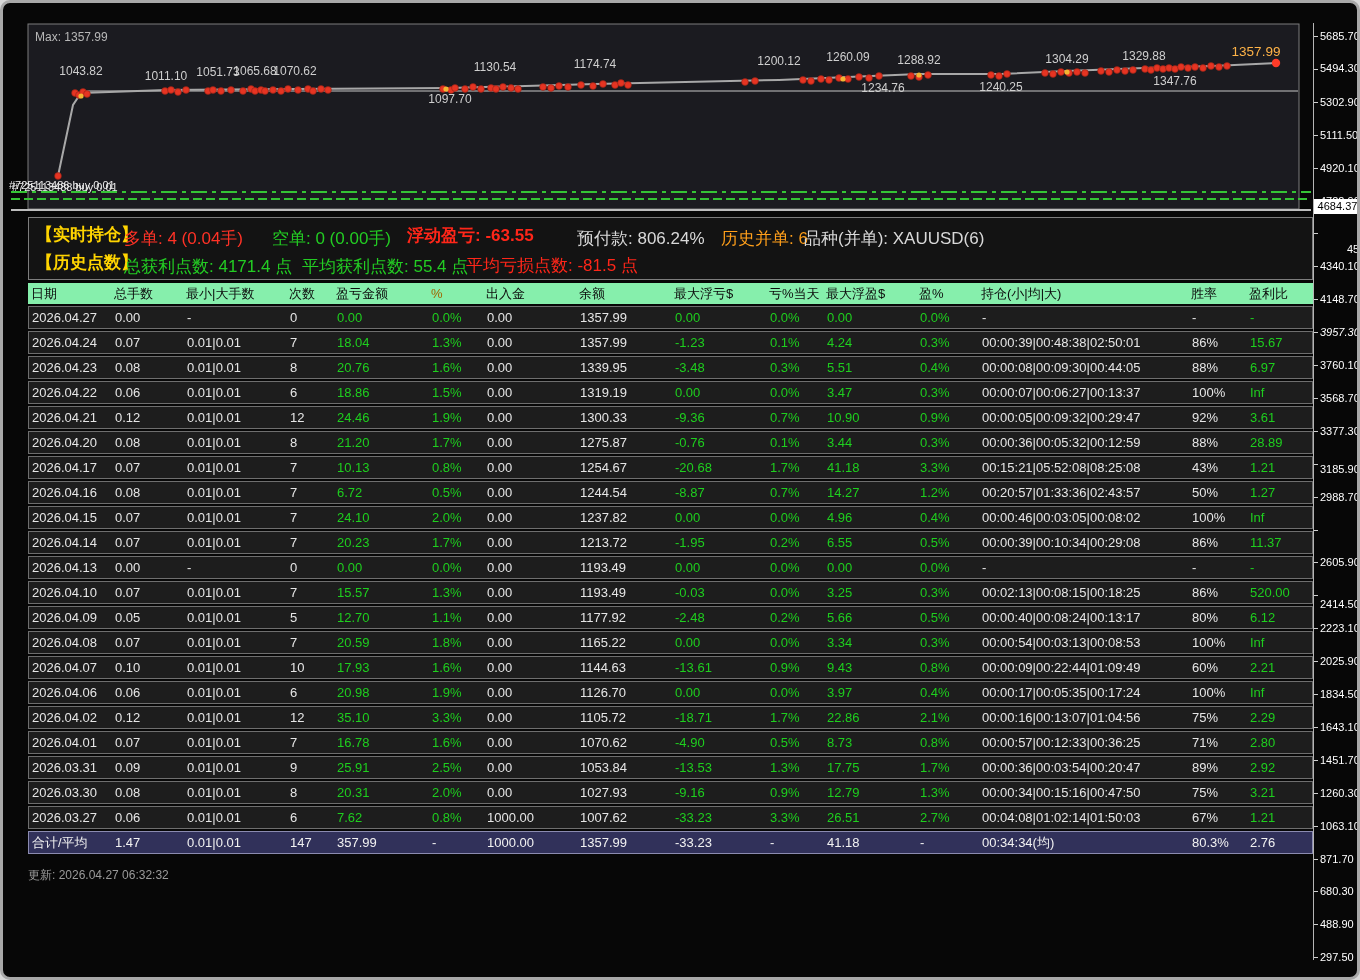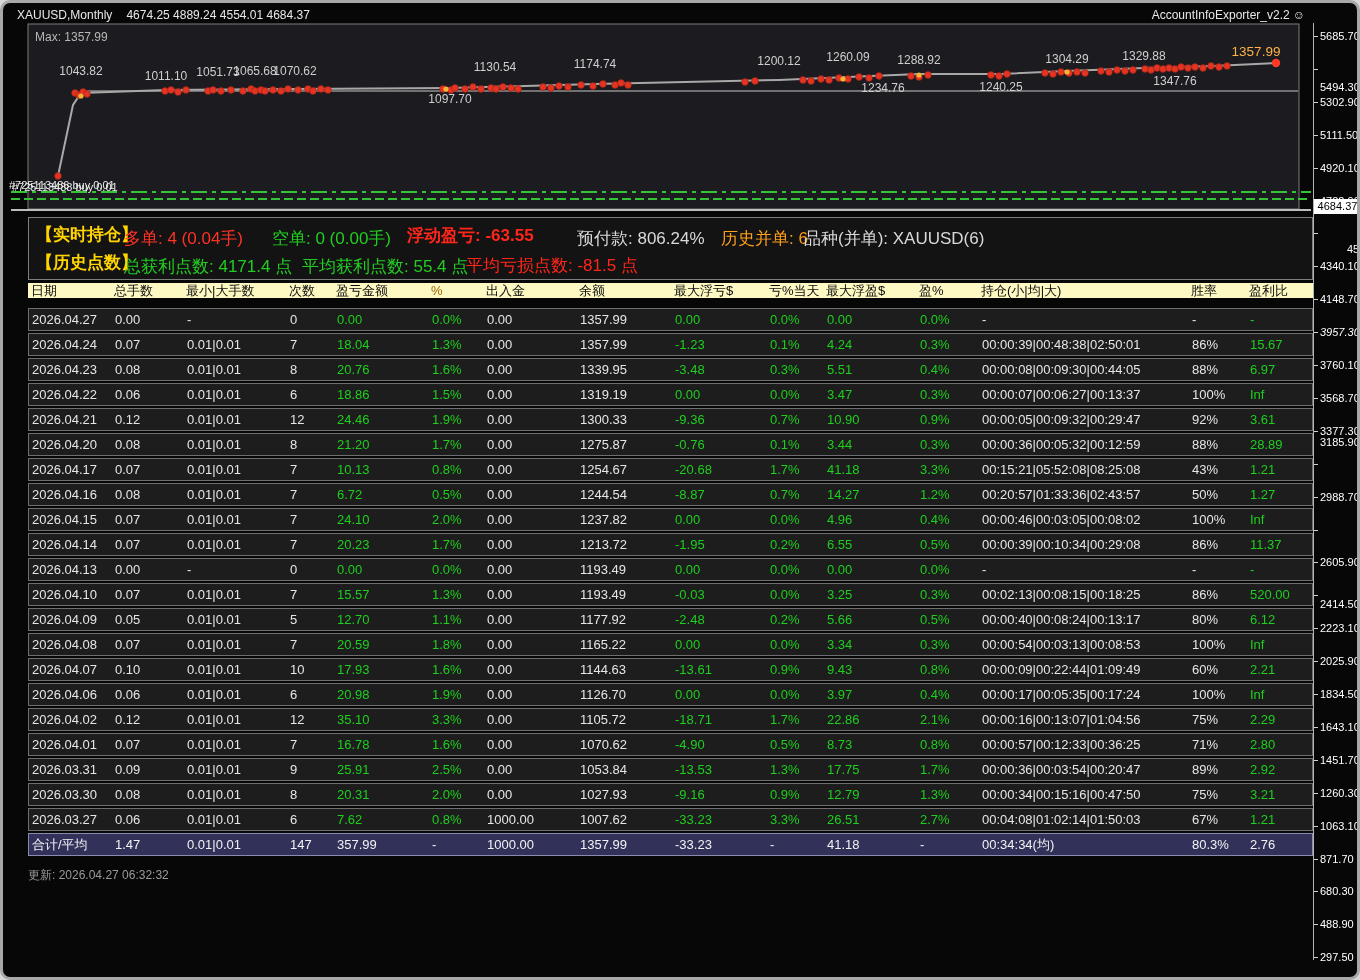--- a/index.html
+++ b/index.html
@@ -31,43 +31,39 @@
   .p-green{color:#23cc23}
   .p-white{color:#d9d9d9}
   .p-orange{color:#ff9f1a}
   .p-big-red{color:#ff2619;font-size:16px;font-weight:bold}
   .p-mid-red{color:#ff2619;font-size:14px}
 
   
   .tbl{position:absolute;left:25px;top:280px;width:1285px}
   .trow{display:grid;grid-template-columns:83px 72px 103px 47px 95px 55px 93px 95px 95px 57px 93px 62px 210px 58px 67px;
         align-items:center;font-size:13px}
-  .thead{height:15px;background:#fef9c3;color:#0c0c0c;margin-bottom:10px}
+  .thead{height:21px;background:#86efac;color:#0c0c0c;margin-bottom:2px}
   .thead .cell-5{color:#a06400}
   .tdata{height:23px;background:#1d1d1d;border:1px solid #6e6e6e;margin-bottom:2px;color:#e6e6e6}
   .tdata .g{color:#1ecf1e}
   .tsum{height:23px;background:#31315a;border:1px solid #8b8bb0;margin-top:1px;color:#f2f2f2}
   .cell{padding-left:3px;overflow:hidden;white-space:nowrap}
 
   .update{position:absolute;left:25px;top:864px;color:#9a9a9a;font-size:12px}
 
   
   .taxis{position:absolute;left:0;bottom:0;width:1310px;height:24px;border-top:1px solid #e8e8e8}
   .taxis-label{position:absolute;top:6px;color:#ffffff;font-size:12px;white-space:nowrap}
   .taxis-tick{position:absolute;top:0;width:1px;height:4px;background:#e8e8e8}
 </style>
 </head>
 <body>
 
 <div id="win">
 
-  <div class="titlebar">
-    <span class="title-left"><span>XAUUSD,Monthly</span><span class="title-ohlc">4674.25 4889.24 4554.01 4684.37</span></span>
-    <span class="title-right"><span>AccountInfoExporter_v2.2</span><span class="smiley">☺</span></span>
-  </div>
 
   <svg id="chartsvg" width="1360" height="212">
       <rect x="25" y="21" width="1271" height="185" fill="#1b1b20" stroke="#7d7d7d" stroke-width="1"></rect>
       <text x="32" y="38" fill="#b8b8b8" font-size="12px" font-family="Liberation Sans, sans-serif">Max: 1357.99</text>
       <line x1="78" y1="88" x2="1295" y2="88" stroke="#8f8f8f" stroke-width="1.4"></line>
       <polyline points="55,173 70,102 78,90 163,87 292,86 447,85 592,81 776,77 845,74 916,71 998,71 1064,68 1141,65 1210,63 1273,60" fill="none" stroke="#a8a8a8" stroke-width="2"></polyline>
       <circle cx="72" cy="90" r="3.4" fill="#e63422" stroke="#8f2014" stroke-width="0.6"></circle>
       <circle cx="76" cy="92" r="3.4" fill="#e63422" stroke="#8f2014" stroke-width="0.6"></circle>
       <circle cx="80" cy="89" r="3.4" fill="#e63422" stroke="#8f2014" stroke-width="0.6"></circle>
       <circle cx="84" cy="91" r="3.4" fill="#e63422" stroke="#8f2014" stroke-width="0.6"></circle>
@@ -183,21 +179,21 @@
       <text x="6" y="186" fill="#e8e8e8" font-size="11px" font-family="Liberation Sans, sans-serif">#725113486 buy 0.01</text>
       <text x="9" y="188" fill="#e8e8e8" font-size="11px" font-family="Liberation Sans, sans-serif">#725113488 buy 0.01</text>
       <line x1="8" y1="207" x2="1308" y2="207" stroke="#bdbdbd" stroke-width="2"></line>
     </svg>
 
   <div class="paxis-line"></div>
   <div id="paxis">
       <div class="paxis-tick" style="top: 33px;"></div>
       <span class="paxis-label" style="top: 27px;">5685.70</span>
       <div class="paxis-tick" style="top: 65.9px;"></div>
-      <span class="paxis-label" style="top: 78px;">5494.30</span>
+      <span class="paxis-label" style="top: 59px;">5494.30</span>
       <div class="paxis-tick" style="top: 98.8px;"></div>
       <span class="paxis-label" style="top: 92.8px;">5302.90</span>
       <div class="paxis-tick" style="top: 131.7px;"></div>
       <span class="paxis-label" style="top: 125.7px;">5111.50</span>
       <div class="paxis-tick" style="top: 164.6px;"></div>
       <span class="paxis-label" style="top: 158.6px;">4920.10</span>
       <div class="paxis-tick" style="top: 197.5px;"></div>
       <span class="paxis-label" style="top: 191.5px;">4722.90</span>
       <div class="paxis-tick" style="top: 230.4px;"></div>
       <span class="paxis-label" style="top: 240px; margin-left: 27px;">4531.50</span>
@@ -207,21 +203,21 @@
       <span class="paxis-label" style="top: 290.2px;">4148.70</span>
       <div class="paxis-tick" style="top: 329.1px;"></div>
       <span class="paxis-label" style="top: 323.1px; font-style: italic;">3957.30</span>
       <div class="paxis-tick" style="top: 362px;"></div>
       <span class="paxis-label" style="top: 356px;">3760.10</span>
       <div class="paxis-tick" style="top: 394.9px;"></div>
       <span class="paxis-label" style="top: 388.9px;">3568.70</span>
       <div class="paxis-tick" style="top: 427.8px;"></div>
       <span class="paxis-label" style="top: 421.8px;">3377.30</span>
       <div class="paxis-tick" style="top: 460.7px;"></div>
-      <span class="paxis-label" style="top: 433px;">3185.90</span>
+      <span class="paxis-label" style="top: 460px;">3185.90</span>
       <div class="paxis-tick" style="top: 493.6px;"></div>
       <span class="paxis-label" style="top: 487.6px;">2988.70</span>
       <div class="paxis-tick" style="top: 526.5px;"></div>
       <span class="paxis-label" style="top: 520.5px; margin-left: 48px;">2797.30</span>
       <div class="paxis-tick" style="top: 559.4px;"></div>
       <span class="paxis-label" style="top: 553.4px;">2605.90</span>
       <div class="paxis-tick" style="top: 592.3px;"></div>
       <span class="paxis-label" style="top: 595px;">2414.50</span>
       <div class="paxis-tick" style="top: 625.2px;"></div>
       <span class="paxis-label" style="top: 619.2px;">2223.10</span>

